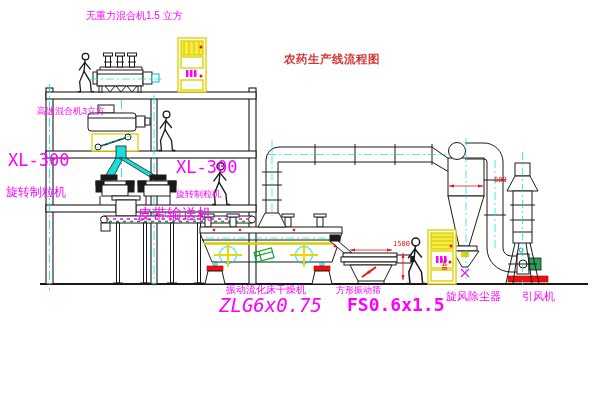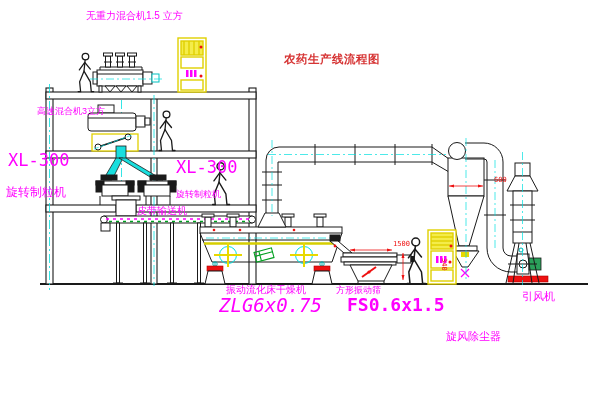--- a/index.html
+++ b/index.html
@@ -336,28 +336,28 @@
 
 <div class="lbl" style="left:86px; top:11px; font-size:10px;">无重力混合机1.5 立方</div>
 <div class="lbl" style="left:37px; top:107px; font-size:9px;">高速混合机3立方</div>
 
 <div class="lbl mono" style="left:8px; top:152px; font-size:17px;">XL-300</div>
 <div class="lbl" style="left:6px; top:186px; font-size:12px;">旋转制粒机</div>
 
 <div class="lbl mono" style="left:176px; top:159px; font-size:17px;">XL-300</div>
 <div class="lbl" style="left:176px; top:190px; font-size:9px;">旋转制粒机</div>
 
-<div class="lbl" style="left:137px; top:206px; font-size:10px;">皮带输送机</div>
+<div class="lbl" style="left:137px; top:206px; font-size:15px;">皮带输送机</div>
 
 <div class="lbl" style="left:226px; top:285px; font-size:10px;">振动流化床干燥机</div>
 <div class="lbl mono" style="left:219px; top:296px; font-size:19px;font-style:italic;">ZLG6x0.75</div>
 
 <div class="lbl" style="left:336px; top:286px; font-size:9px;">方形振动筛</div>
 <div class="lbl mono" style="left:347px; top:296px; font-size:18px;font-weight:bold;">FS0.6x1.5</div>
 
-<div class="lbl" style="left:446px; top:291px; font-size:11px;margin-top:40px;">旋风除尘器</div>
+<div class="lbl" style="left:446px; top:291px; font-size:11px;">旋风除尘器</div>
 <div class="lbl" style="left:522px; top:291px; font-size:11px;">引风机</div>
 
 <div class="dim" style="left:458px; top:177px;">600</div>
 <div class="dim" style="left:357px; top:241px;">1500</div>
 <div class="dim dim-v" style="left:404px; top:258px;">340</div>
 
 </div>
 
 </body></html>

